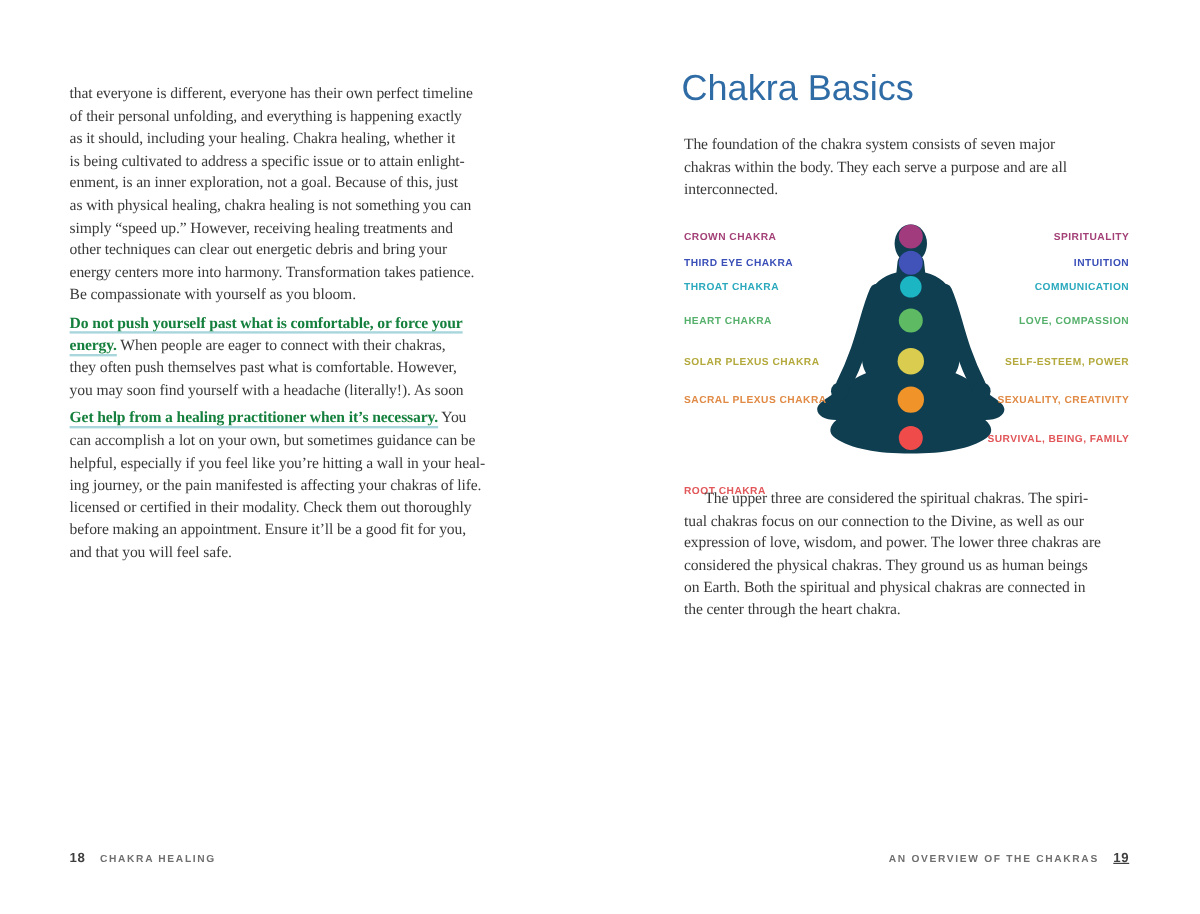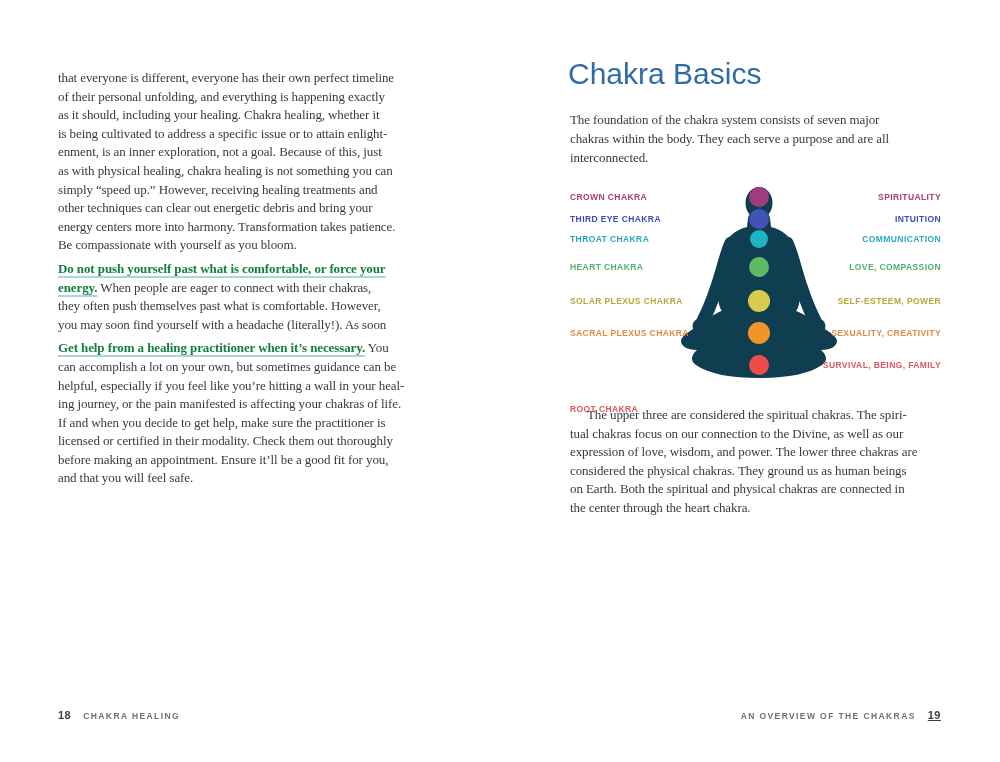--- a/index.html
+++ b/index.html
@@ -57,21 +57,20 @@
       <div class="tline"><span class="bold-underline">Do not push yourself past what is comfortable, or force your</span></div>
       <div class="tline"><span class="bold-underline">energy.</span><span> When people are eager to connect with their chakras,</span></div>
       <div class="tline"><span>they often push themselves past what is comfortable. However,</span></div>
       <div class="tline"><span>you may soon find yourself with a headache (literally!). As soon</span></div>
     </div>
   <div class="para">
       <div class="tline"><span class="bold-underline">Get help from a healing practitioner when it’s necessary.</span><span> You</span></div>
       <div class="tline"><span>can accomplish a lot on your own, but sometimes guidance can be</span></div>
       <div class="tline"><span>helpful, especially if you feel like you’re hitting a wall in your heal-</span></div>
       <div class="tline"><span>ing journey, or the pain manifested is affecting your chakras of life.</span></div>
-      <div class="tline"><span>If and when you decide to get help, make sure the practitioner is</span></div>
       <div class="tline"><span>licensed or certified in their modality. Check them out thoroughly</span></div>
       <div class="tline"><span>before making an appointment. Ensure it’ll be a good fit for you,</span></div>
       <div class="tline"><span>and that you will feel safe.</span></div>
     </div>
 </div>
 
 <div class="abs footer" id="footer-left">
   <span class="pagenum">18</span><span class="running">CHAKRA HEALING</span>
 </div>
 

